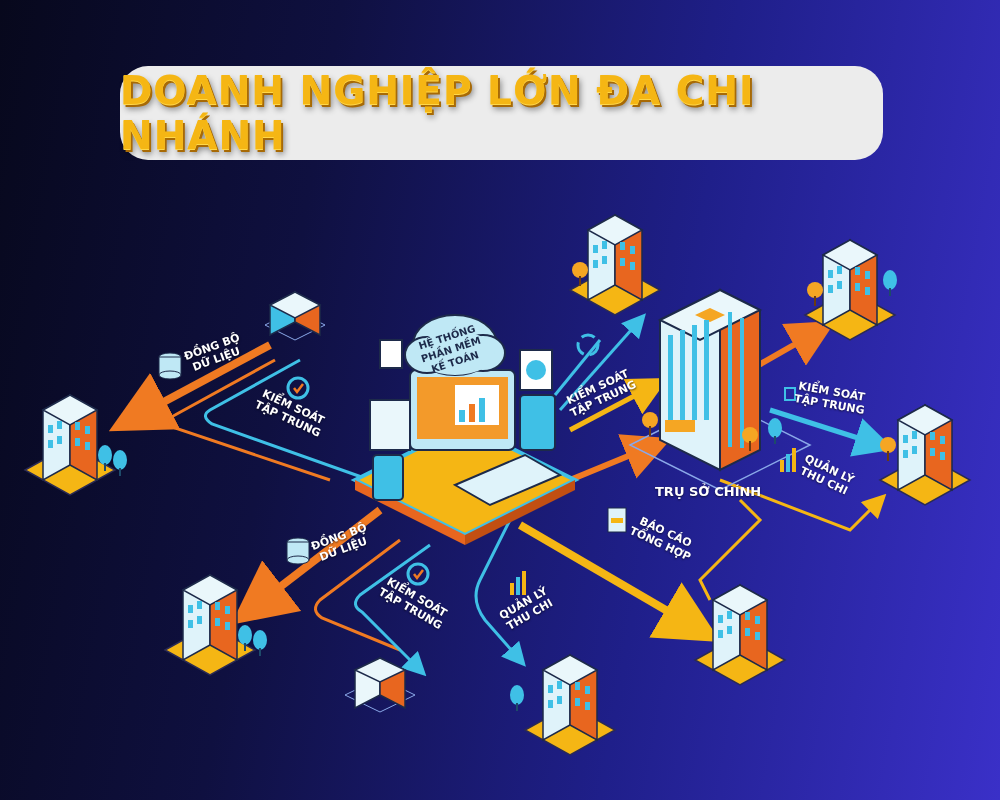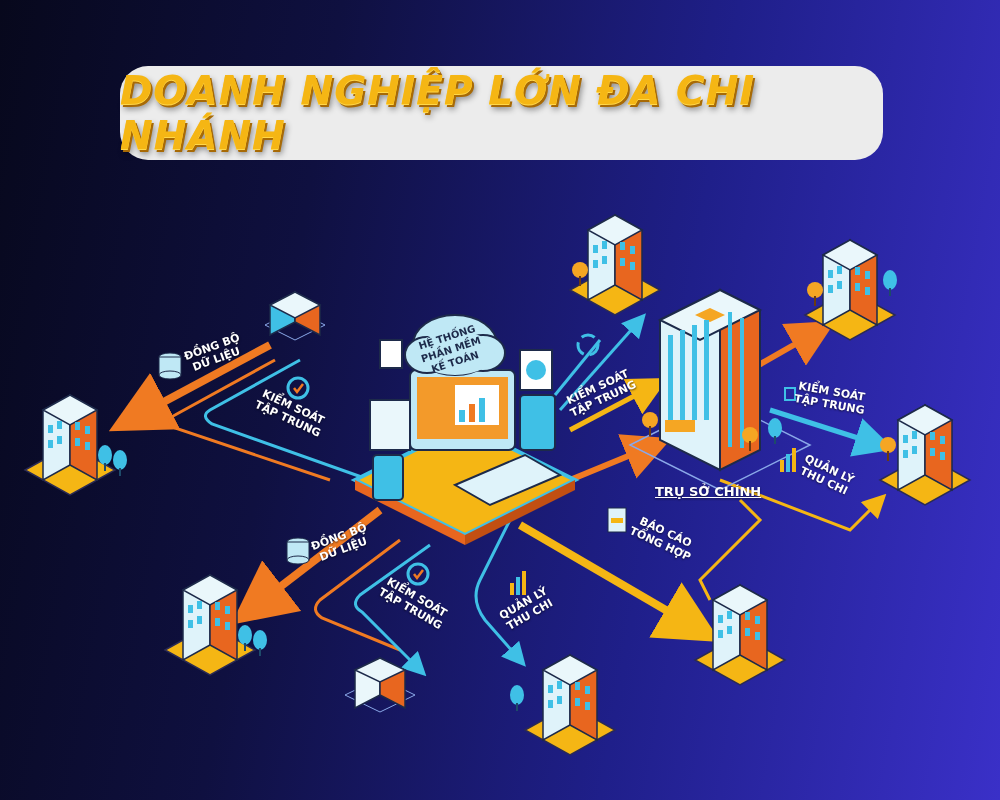--- a/index.html
+++ b/index.html
@@ -1,21 +1,21 @@
 <!DOCTYPE html>
 <html><head>
 <meta charset="utf-8">
 <style>
   html,body{margin:0;padding:0;}
   body{width:1000px;height:800px;overflow:hidden;position:relative;
     background:linear-gradient(100deg,#07081c 0%,#0f1040 30%,#1f1f8a 65%,#3a30c8 100%);
     font-family:"Liberation Sans",sans-serif;}
   .title-pill{position:absolute;left:120px;top:66px;width:763px;height:94px;border-radius:28px;
     background:#ececec;display:flex;align-items:center;justify-content:center;}
-  .title-text{font-family:"DejaVu Sans",sans-serif;font-weight:bold;font-style:italic;font-size:39px;
+  .title-text{font-family:"DejaVu Sans",sans-serif;font-weight:bold;font-size:39px;
     letter-spacing:1px;color:#f5b614;
     text-shadow:0 1px 0 #ffd84a,2px 3px 0 #a86a05,3px 5px 6px rgba(0,0,0,0.45);}
   .stage{position:absolute;left:0;top:0;width:1000px;height:800px;}
   .label{position:absolute;color:#fff;font-family:"DejaVu Sans",sans-serif;font-weight:bold;
     font-size:11px;line-height:13px;text-align:center;white-space:pre-line;
     text-shadow:0 1px 2px rgba(0,0,0,.6);}
   .hq-label{font-size:13px;}
 </style>
 </head>
 <body>
@@ -200,21 +200,21 @@
       <rect x="3" y="10" width="12" height="5" fill="#f5b614"></rect>
     </g>
   <g transform="translate(785,388)">
       <rect width="10" height="12" fill="none" stroke="#3fc0e6" stroke-width="2"></rect>
     </g>
 </svg>
 
 <div class="label" style="left:420px;top:330px;color:#1d2a4a;text-shadow:none;font-size:10px;transform:rotate(-18deg);">HỆ THỐNG
 PHẦN MỀM
 KẾ TOÁN</div>
-<div class="label hq-label" style="left:655px;top:485px;text-decoration:underline;">TRỤ SỞ CHÍNH</div>
+<div class="label hq-label" style="left:655px;top:485px;">TRỤ SỞ CHÍNH</div>
 <div class="label" style="left:185px;top:340px;transform:rotate(-20deg);">ĐỒNG BỘ
 DỮ LIỆU</div>
 <div class="label" style="left:255px;top:400px;transform:rotate(25deg);">KIỂM SOÁT
 TẬP TRUNG</div>
 <div class="label" style="left:565px;top:380px;transform:rotate(-25deg);">KIỂM SOÁT
 TẬP TRUNG</div>
 <div class="label" style="left:795px;top:385px;transform:rotate(10deg);">KIỂM SOÁT
 TẬP TRUNG</div>
 <div class="label" style="left:800px;top:462px;transform:rotate(25deg);">QUẢN LÝ
 THU CHI</div>

